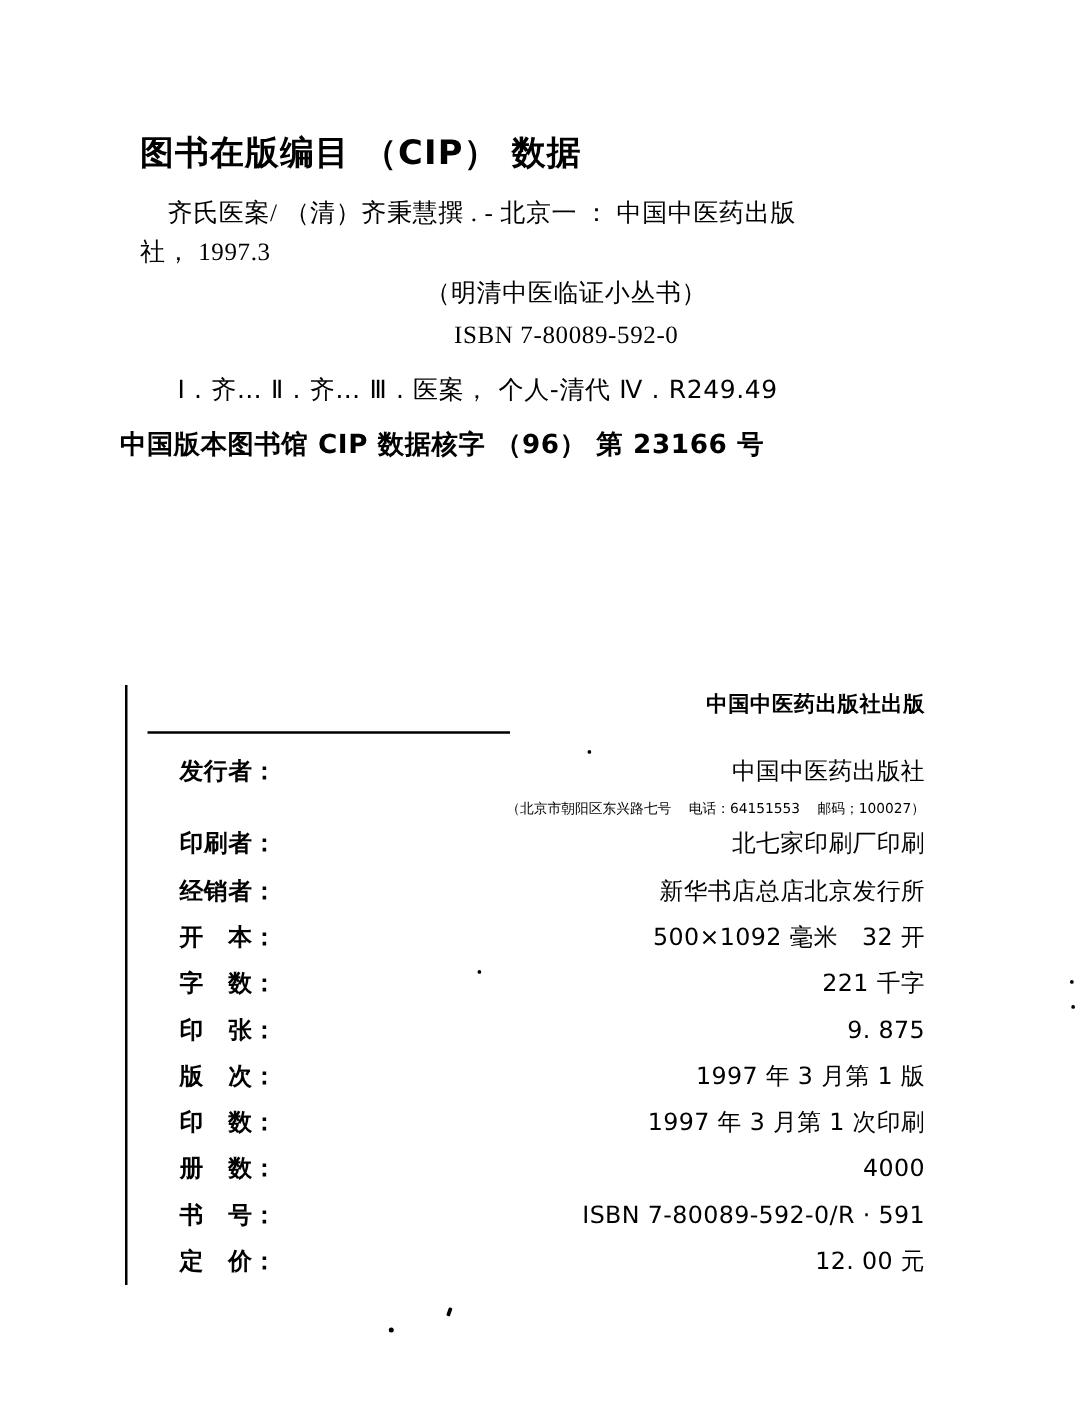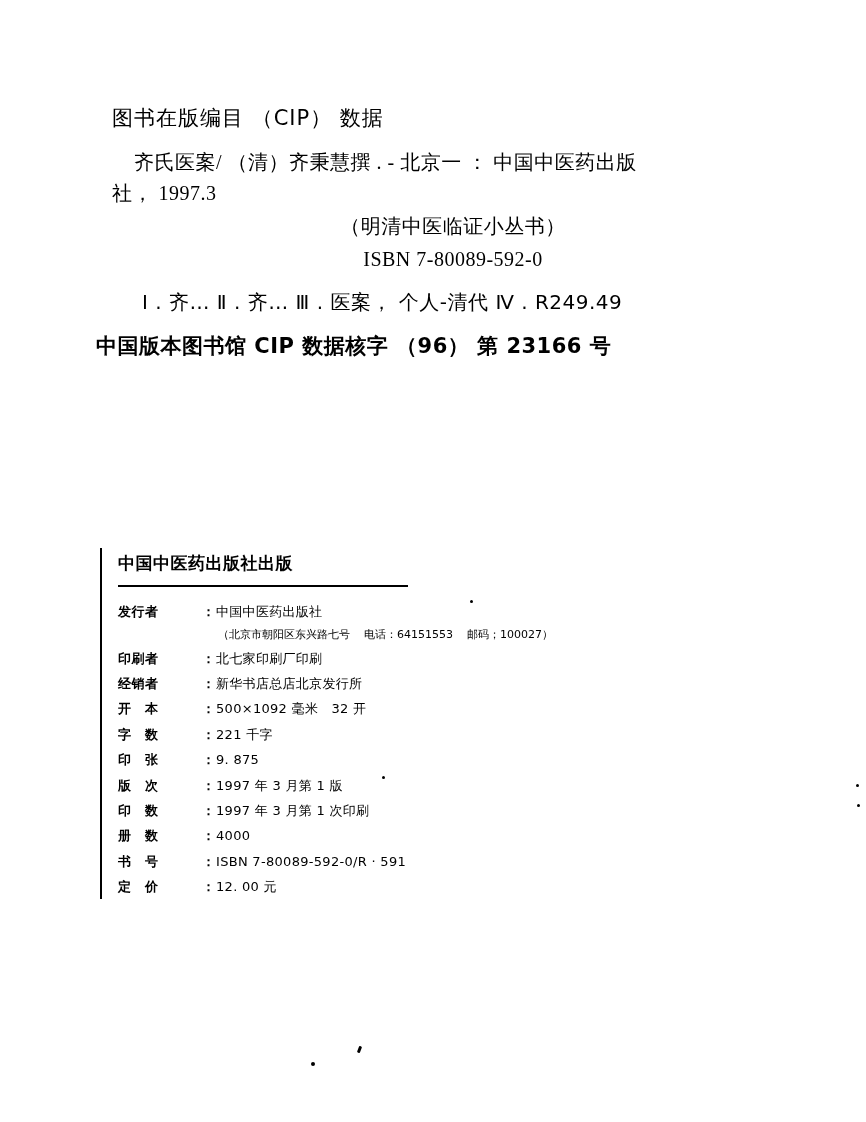--- a/index.html
+++ b/index.html
@@ -21,22 +21,22 @@
   }
 
   
   .cip-block {
     position: absolute;
     left: 112px;
     top: 104px;
     width: 660px;
   }
   .cip-title {
-    font-size: 21px;
-    font-weight: normal;
+    font-size: 27px;
+    font-weight: bold;
     letter-spacing: 1px;
     line-height: 1.4;
     margin-bottom: 14px;
   }
   .cip-line {
     font-size: 20px;
     line-height: 1.55;
     letter-spacing: 0.5px;
     white-space: pre-wrap;
     font-family: Liberation Serif, serif;
@@ -65,38 +65,39 @@
 
   
   .colophon {
     position: absolute;
     left: 100px;
     top: 548px;
     width: 640px;
     padding-left: 16px;
     border-left: 2px solid #000;
     box-sizing: border-box;
+    text-align: right;
   }
   .colophon-pub {
     font-size: 17px;
     font-weight: bold;
     letter-spacing: 0.5px;
     padding-top: 4px;
     padding-bottom: 10px;
   }
   .colophon-rule {
     width: 290px;
     height: 2px;
     background: #000;
     margin: 0 0 12px 0;
   }
   .colophon-row {
     display: flex;
     align-items: baseline;
-    font-size: 13px;
+    font-size: 19px;
     line-height: 1.95;
     white-space: pre;
   }
   .col-label {
     width: 84px;
     flex: none;
     letter-spacing: 0.5px;
     font-weight: bold;
   }
   .col-sep {

